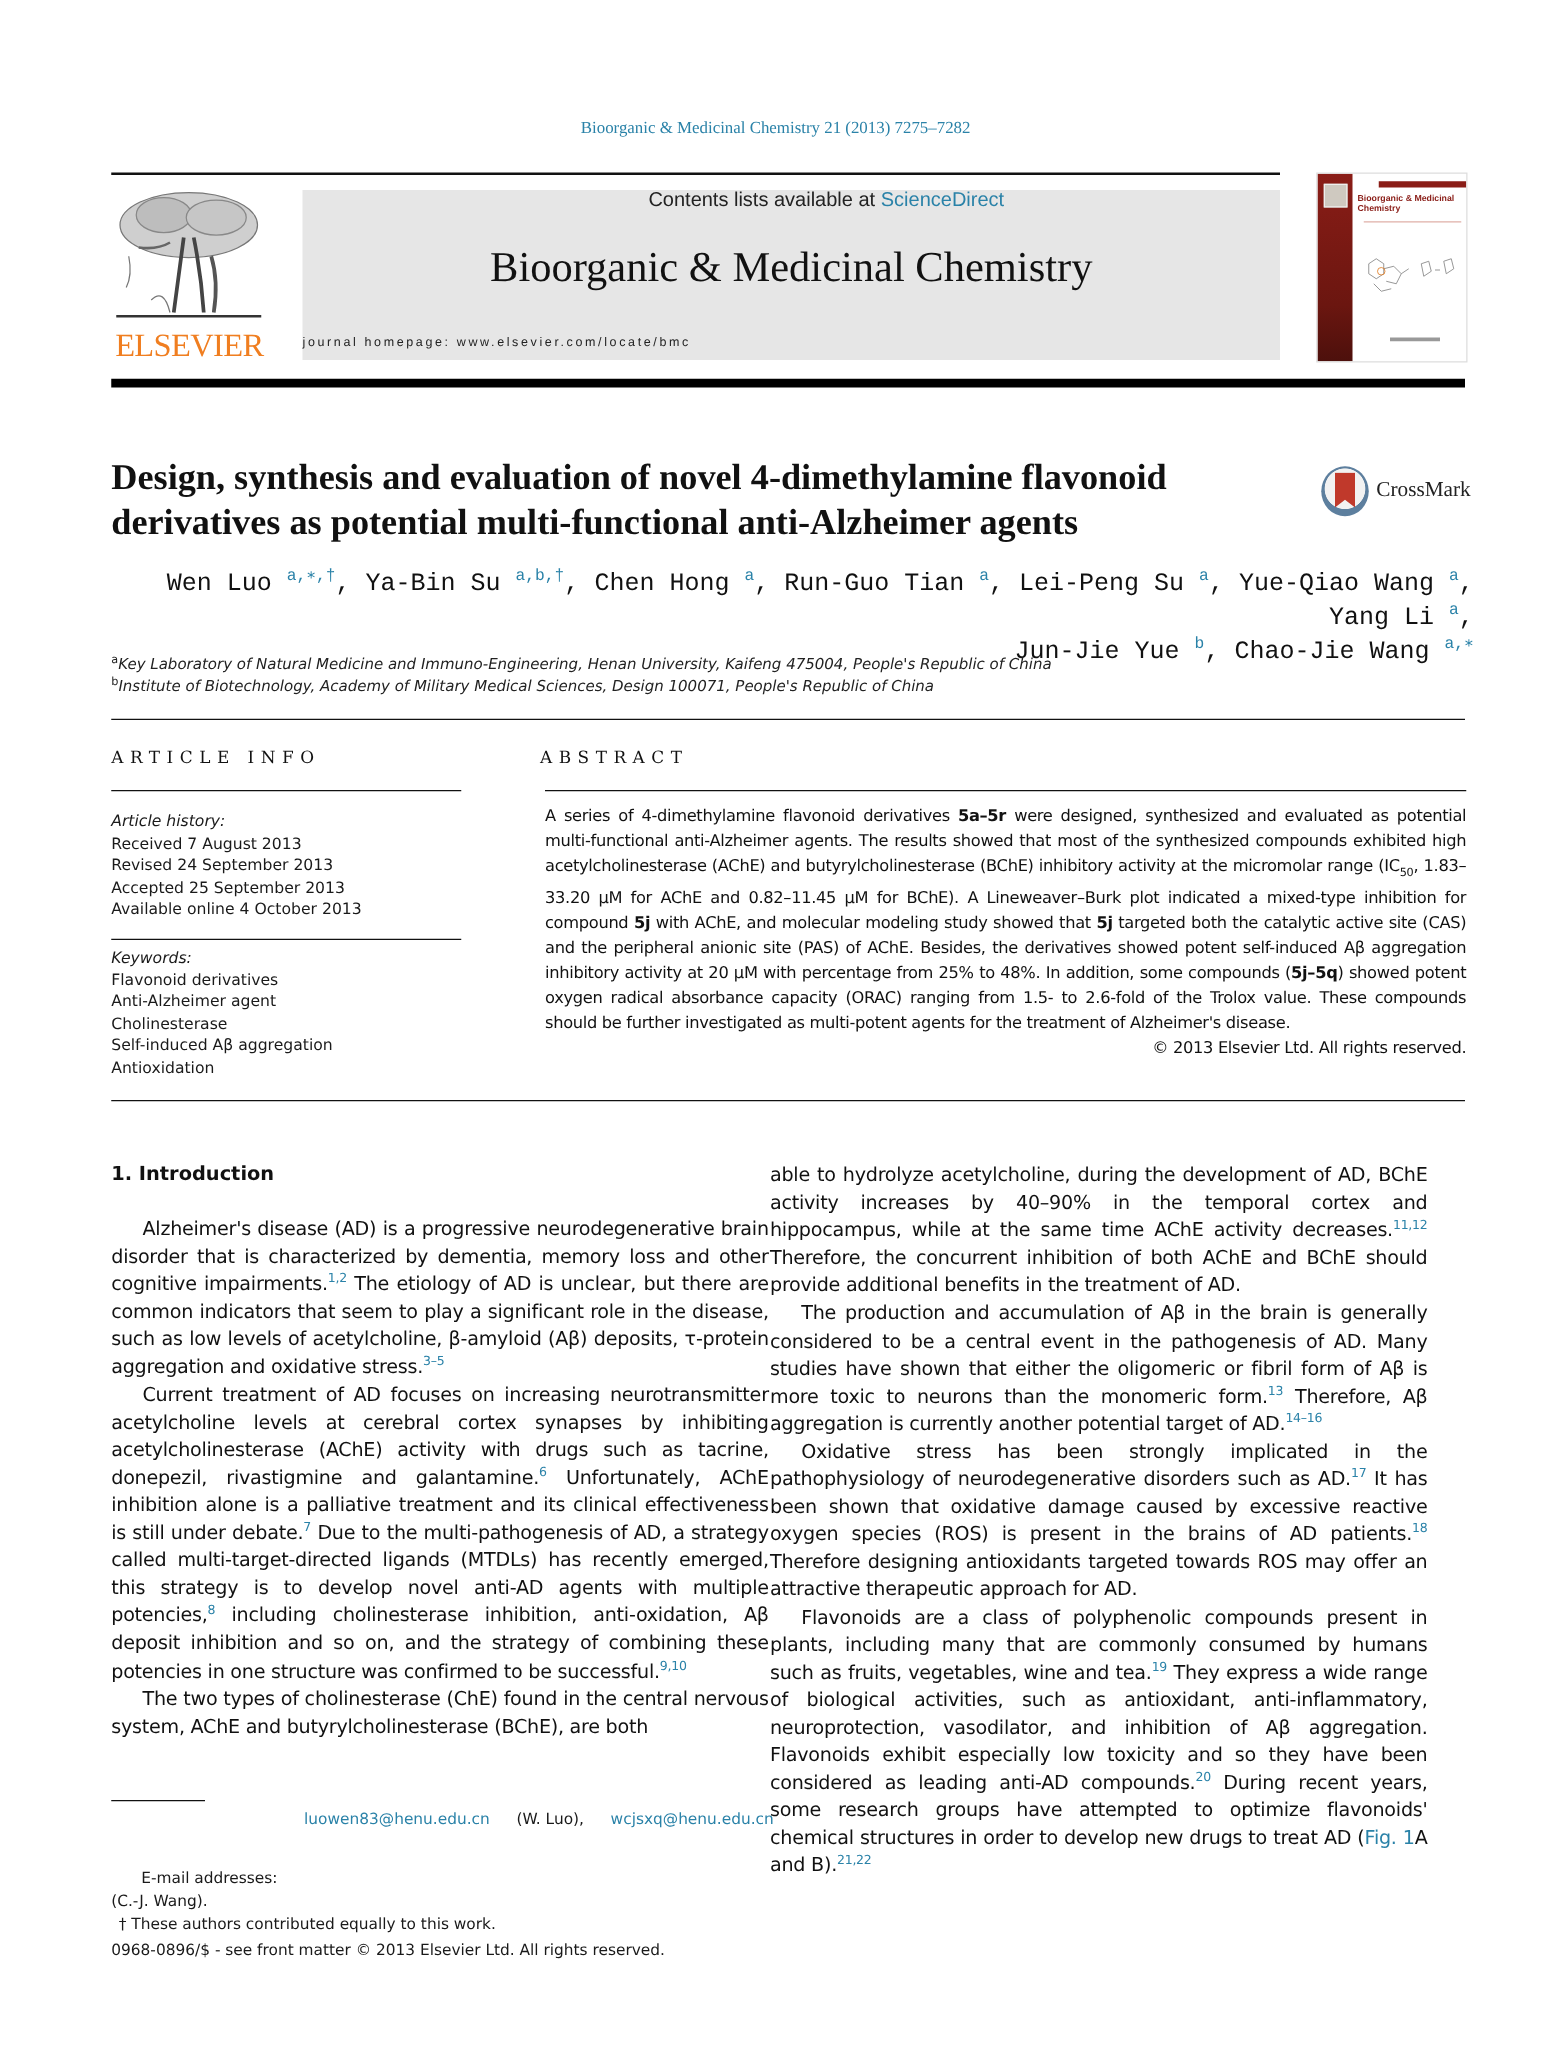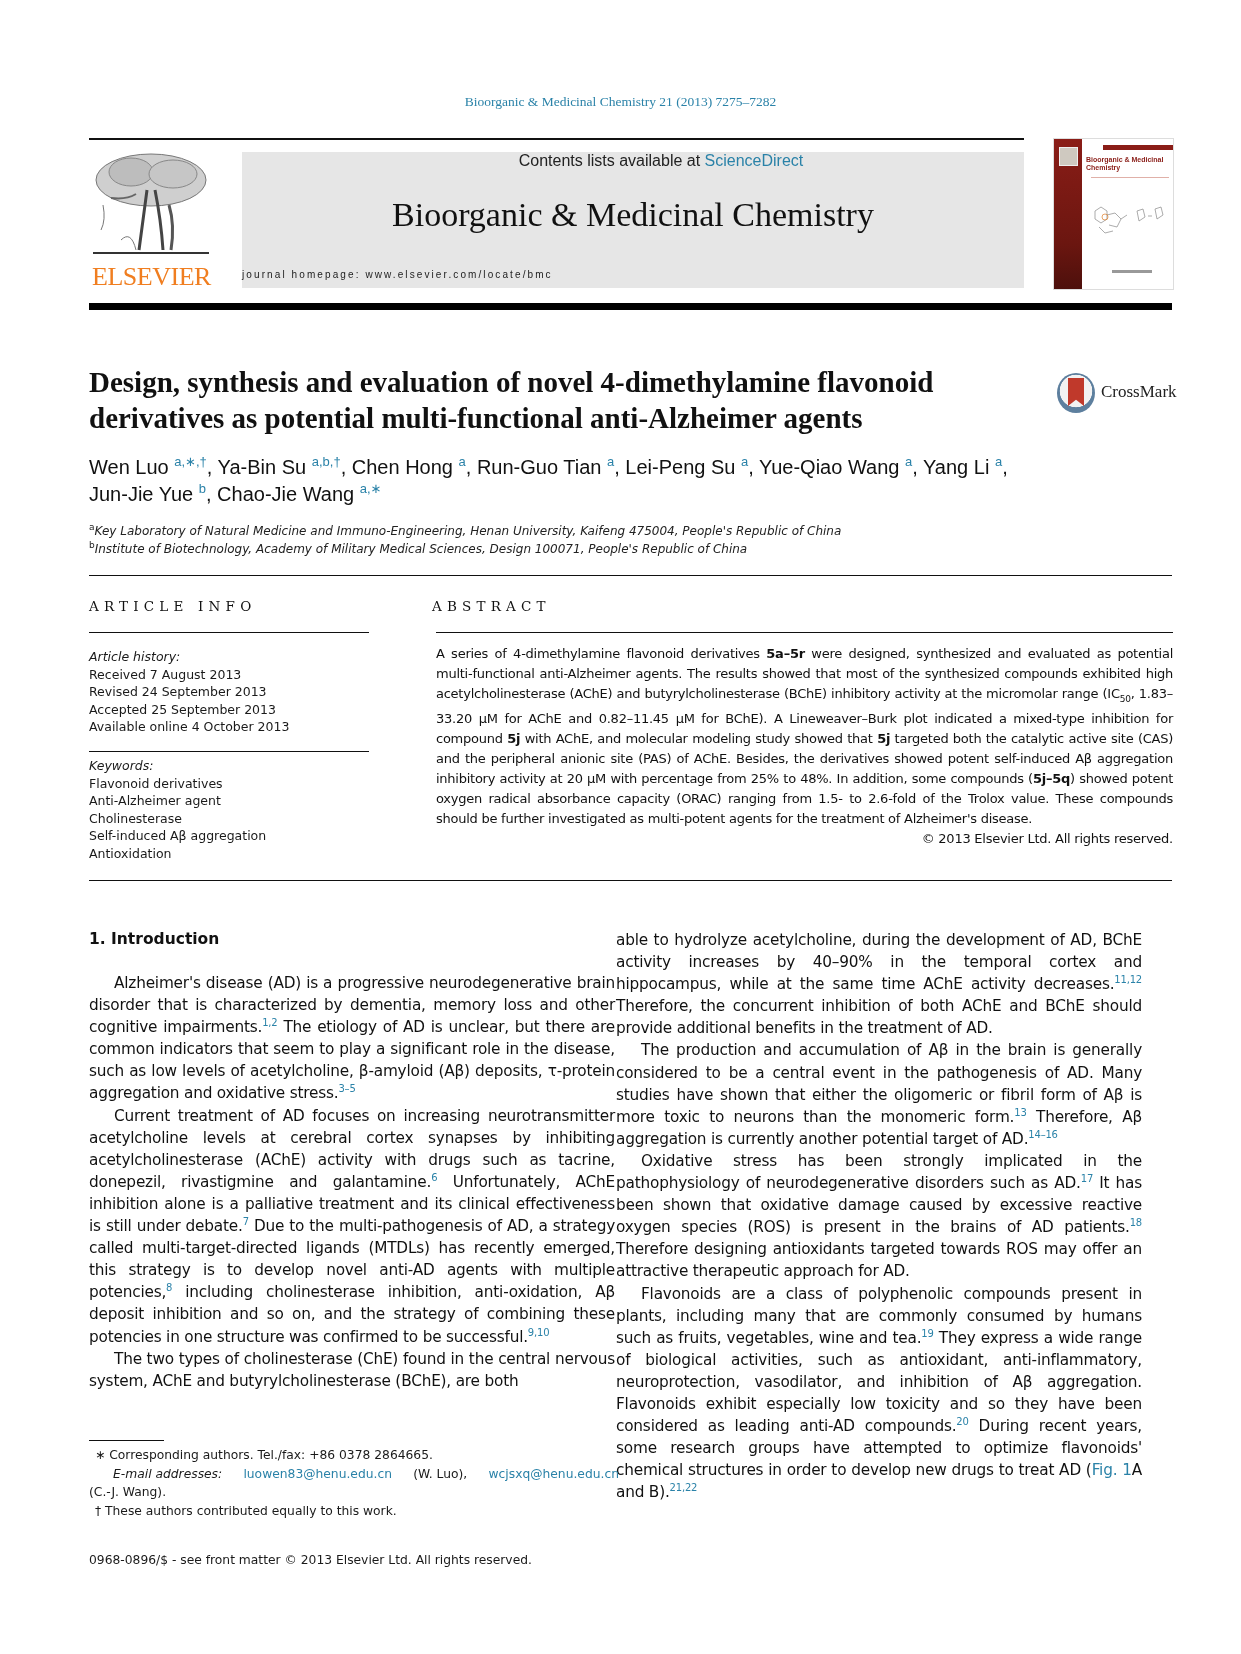--- a/index.html
+++ b/index.html
@@ -39,22 +39,22 @@
 
   
   .title { left: 89px; top: 364px; width: 960px; font-family: "Liberation Serif", serif; font-weight: bold;
            font-size: 29px; line-height: 36px; color: #111; }
   .crossmark { left: 1057px; top: 373px; width: 115px; height: 42px; }
   .cm-circle { position: absolute; left: 0; top: 0; width: 38px; height: 40px; border-radius: 50%;
                background: radial-gradient(circle at 50% 45%, #f2f2f2 0 55%, #5d7f9e 57% 100%); }
   .cm-ribbon { position: absolute; left: 11px; top: 5px; width: 16px; height: 28px; background: #c0392b;
                clip-path: polygon(0 0, 100% 0, 100% 100%, 50% 78%, 0 100%); }
   .cm-text { position: absolute; left: 44px; top: 9px; font-family: "Liberation Serif", serif; font-size: 17px; color: #222; }
-  .authors { left: 89px; top: 454px; width: 1090px; font-family: Liberation Sans, sans-serif; font-size: 20px;
-             line-height: 27px; color: #111; }
+  .authors { left: 89px; top: 454px; width: 1090px; font-family: Liberation Mono, monospace; font-size: 20px;
+             line-height: 27px; color: #111; text-align: right; }
   .authors .sup { font-size: 13px; }
   .affils { left: 89px; top: 522px; width: 1000px; font-family: "DejaVu Sans", sans-serif; font-style: italic;
             font-size: 12px; line-height: 18px; color: #222; }
   .affils .sm { font-size: 9px; vertical-align: super; line-height: 0; font-style: normal; }
   .rule { height: 1.3px; background: #111; }
 
   
   .section-cap { font-family: "DejaVu Serif", serif; font-size: 13.5px; letter-spacing: 5.2px; color: #111; }
   .info { left: 89px; top: 648px; width: 280px; font-family: "DejaVu Sans", sans-serif; font-size: 12.5px;
           line-height: 17.5px; color: #1a1a1a; }
@@ -196,23 +196,22 @@
 
 <div class="abs col" style="left:616px; top:929px;">
   <p class="noind"><span>able to hydrolyze acetylcholine, during the development of AD, BChE activity increases by 40–90% in the temporal cortex and hippocampus, while at the same time AChE activity decreases.</span><span class="sup">11,12</span><span> Therefore, the concurrent inhibition of both AChE and BChE should provide additional benefits in the treatment of AD.</span></p>
   <p><span>The production and accumulation of Aβ in the brain is generally considered to be a central event in the pathogenesis of AD. Many studies have shown that either the oligomeric or fibril form of Aβ is more toxic to neurons than the monomeric form.</span><span class="sup">13</span><span> Therefore, Aβ aggregation is currently another potential target of AD.</span><span class="sup">14–16</span></p>
   <p><span>Oxidative stress has been strongly implicated in the pathophysiology of neurodegenerative disorders such as AD.</span><span class="sup">17</span><span> It has been shown that oxidative damage caused by excessive reactive oxygen species (ROS) is present in the brains of AD patients.</span><span class="sup">18</span><span> Therefore designing antioxidants targeted towards ROS may offer an attractive therapeutic approach for AD.</span></p>
   <p><span>Flavonoids are a class of polyphenolic compounds present in plants, including many that are commonly consumed by humans such as fruits, vegetables, wine and tea.</span><span class="sup">19</span><span> They express a wide range of biological activities, such as antioxidant, anti-inflammatory, neuroprotection, vasodilator, and inhibition of Aβ aggregation. Flavonoids exhibit especially low toxicity and so they have been considered as leading anti-AD compounds.</span><span class="sup">20</span><span> During recent years, some research groups have attempted to optimize flavonoids' chemical structures in order to develop new drugs to treat AD (</span><span class="link">Fig. 1</span><span>A and B).</span><span class="sup">21,22</span></p>
 </div>
 
 <div class="abs fn-rule"></div>
 <div class="abs footnotes">
-  <div class="line" style="padding-left:6px;">∗  Corresponding authors. Tel./fax: +86 0378 2864665.</div>
   <div style="padding-left:24px; display:flex; justify-content:space-between; width:506px;">
-    <span style="font-style:italic;">E-mail addresses:</span>
+    <span style="margin-top:47px;">E-mail addresses:</span>
     <span class="link">luowen83@henu.edu.cn</span>
     <span>(W. Luo),</span>
     <span class="link">wcjsxq@henu.edu.cn</span>
   </div>
   <div>(C.-J. Wang).</div>
   <div class="line" style="padding-left:6px;">†  These authors contributed equally to this work.</div>
 </div>
 <div class="abs frontmatter">
   <div>0968-0896/$ - see front matter © 2013 Elsevier Ltd. All rights reserved.</div>
 </div>

